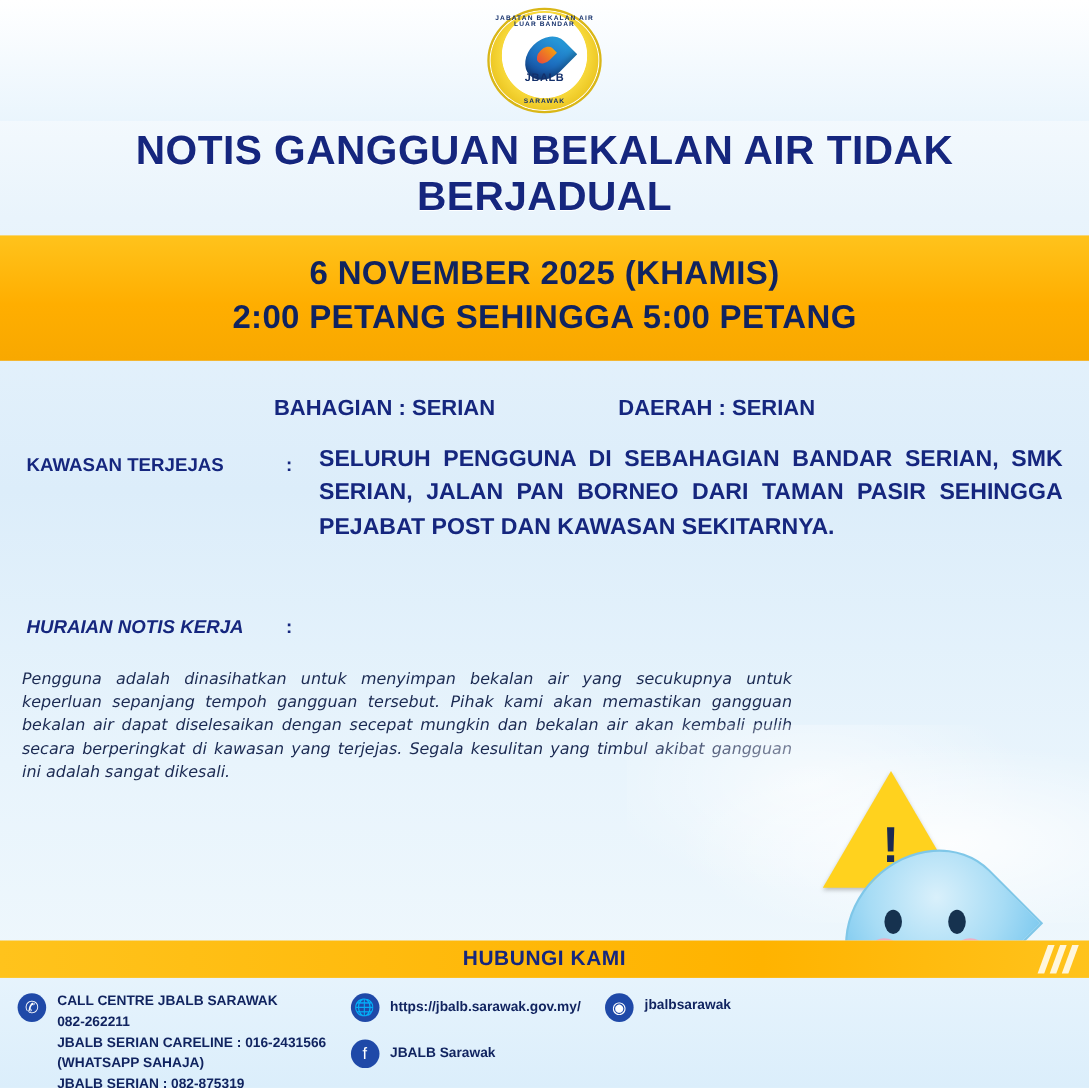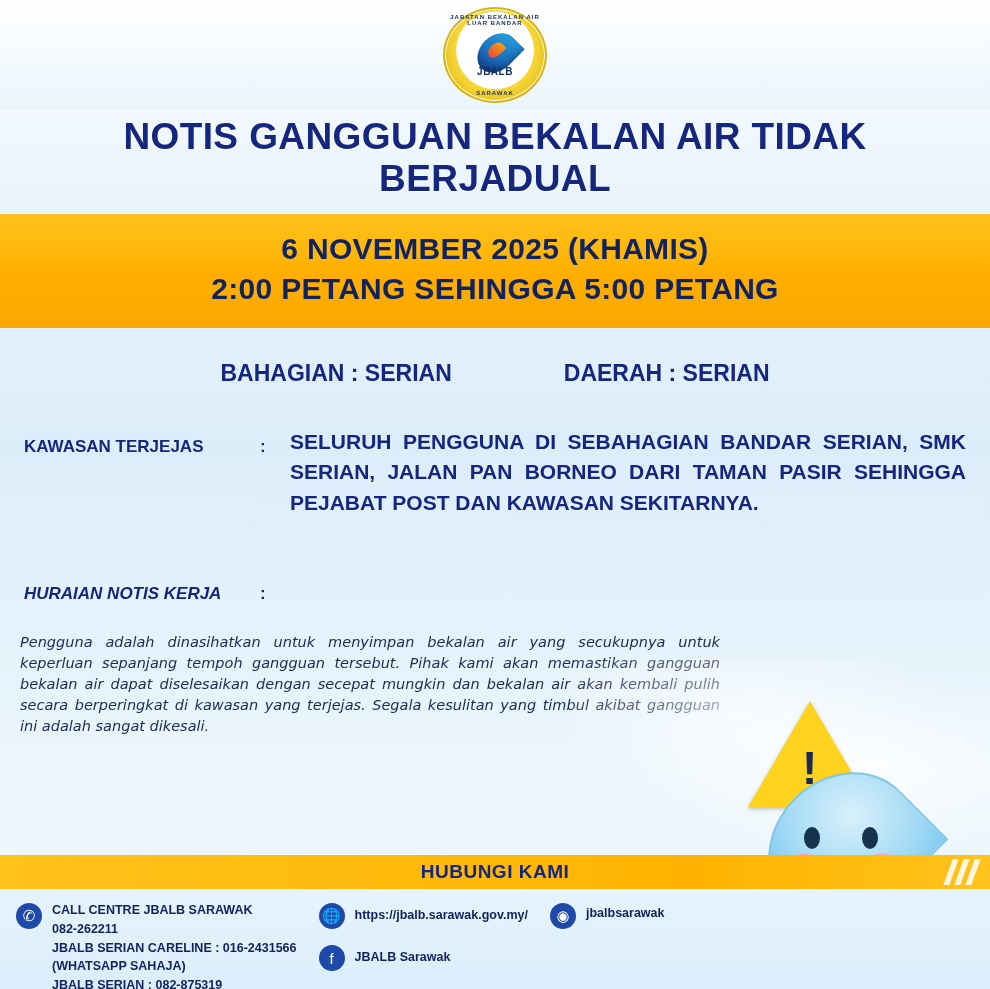--- a/index.html
+++ b/index.html
@@ -90,26 +90,26 @@
   .date-band .d1 { font-size: 30px; font-weight: bold; letter-spacing: .3px; }
   .date-band .d2 { font-size: 30px; font-weight: bold; margin-top: 6px; letter-spacing: .3px; }
 
   
   .region-row {
     display: flex;
     justify-content: center;
     gap: 112px;
     margin-top: 32px;
     color: #15267e;
-    font-size: 23px;
-    font-weight: bold;
-  }
-
-  
-  .details { margin-top: 40px; padding: 0 24px; }
+    font-size: 20px;
+    font-weight: bold;
+  }
+
+  
+  .details { margin-top: 20px; padding: 0 24px; }
   .row { display: flex; align-items: flex-start; margin-bottom: 28px; }
   .row .label {
     width: 236px;
     font-size: 17px;
     font-weight: bold;
     color: #15267e;
     padding-top: 2px;
   }
   .row .colon {
     width: 30px;

